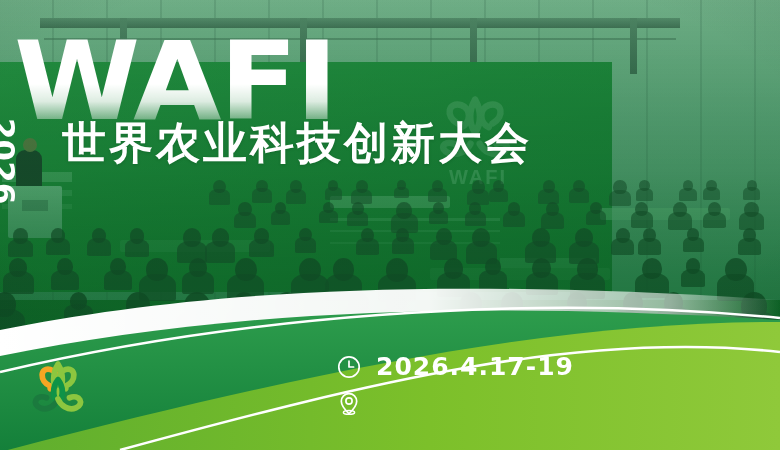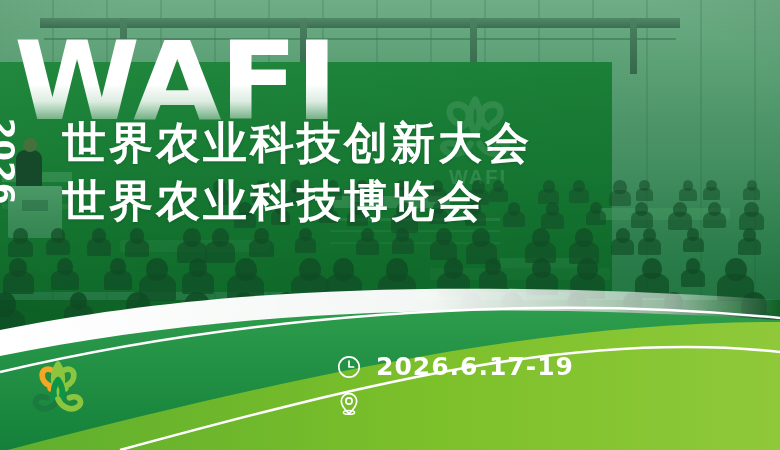--- a/index.html
+++ b/index.html
@@ -452,31 +452,30 @@
 
     <path d="M780,352 C580,330 370,382 120,450" fill="none" stroke="#ffffff" stroke-width="2.6"></path>
   </svg>
 
   <div class="wafi">WAFI</div>
 
   <div class="year">2026</div>
 
   <div class="titles">
     <div class="title-line">世界农业科技创新大会</div>
-    <div class="title-line">世界农业科技博览会</div>
   </div>
 
   <div class="info">
 
     <div class="info-row">
       <svg class="info-icon" viewBox="0 0 26 26">
         <circle cx="13" cy="13" r="10.2" fill="none" stroke="#ffffff" stroke-width="1.7"></circle>
         <path d="M13 7.2 L13 13 L17.6 13" fill="none" stroke="#ffffff" stroke-width="1.7" stroke-linecap="round" stroke-linejoin="round"></path>
       </svg>
-      <div class="info-text">2026.6.17-19</div>
+      <div class="info-text">2026.4.17-19</div>
     </div>
 
     <div class="info-row">
       <svg class="info-icon" viewBox="0 0 26 26">
         <path d="M13 2.6 C8.7 2.6 5.3 6 5.3 10.2 C5.3 15.3 13 22.6 13 22.6 C13 22.6 20.7 15.3 20.7 10.2 C20.7 6 17.3 2.6 13 2.6 Z" fill="none" stroke="#ffffff" stroke-width="1.7" stroke-linejoin="round"></path>
         <circle cx="13" cy="10" r="3.1" fill="none" stroke="#ffffff" stroke-width="1.7"></circle>
         <ellipse cx="13" cy="21.4" rx="5.6" ry="1.9" fill="none" stroke="#ffffff" stroke-width="1.5"></ellipse>
       </svg>
     </div>
 

